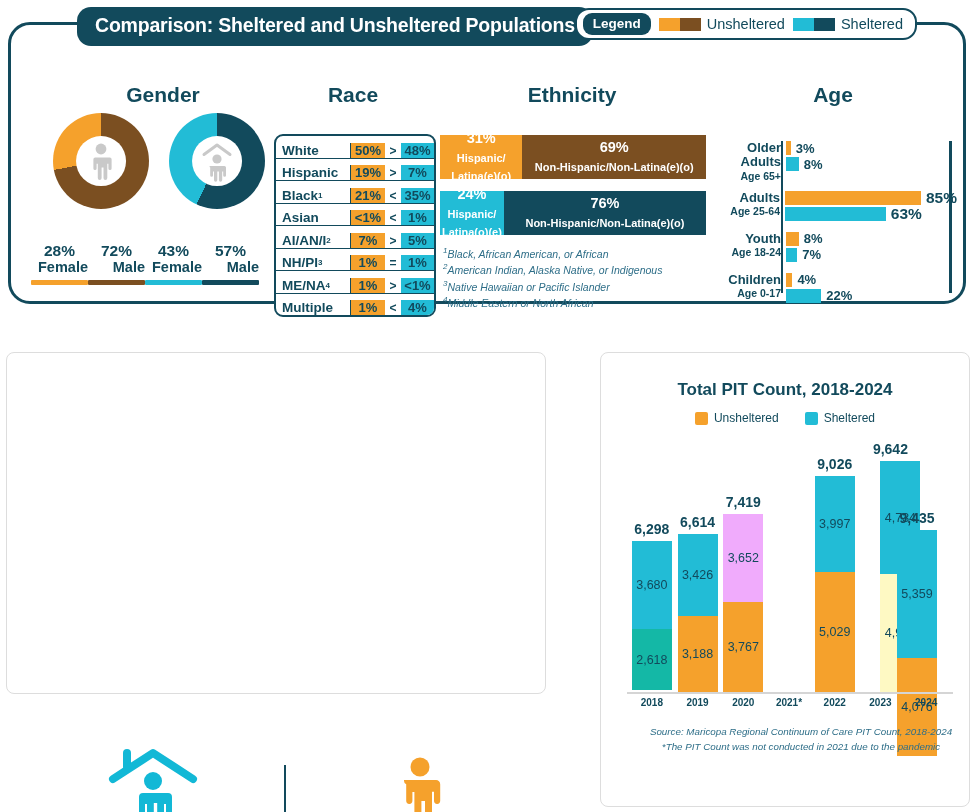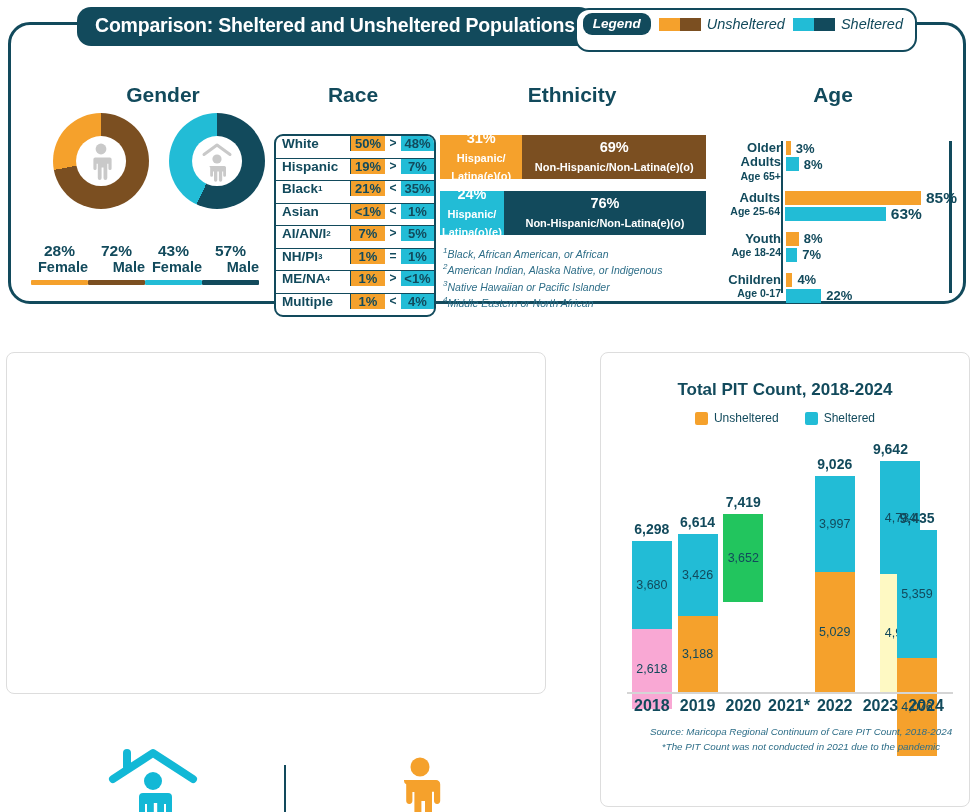--- a/index.html
+++ b/index.html
@@ -22,22 +22,21 @@
     position:absolute;left:66px;top:-18px;
     background:#124a5c;color:#fff;border-radius:14px;
     padding:7px 18px 9px 18px;
     font-size:19.5px;font-weight:bold;letter-spacing:-0.2px;
     white-space:nowrap;
   }
   .legend-pill{
     position:absolute;right:46px;top:-17px;
     background:#fff;border:2.5px solid #124a5c;border-radius:14px;
     height:28px;display:flex;align-items:center;gap:8px;
-    padding:0 12px 12px 6px;
-    font-style:italic;
+    padding:0 12px 0 6px;
   }
   .legend-label{
     background:#124a5c;color:#fff;border-radius:9px;
     font-size:13.5px;font-weight:bold;padding:3px 10px 4px 10px;
   }
   .legend-item{display:flex;align-items:center;gap:6px;}
   .legend-sw{display:flex;}
   .legend-sw i{display:block;width:21px;height:13px;}
   .legend-text{font-size:14.5px;color:#124a5c;}
 
@@ -58,21 +57,21 @@
   .gl .pct{font-size:15.5px;font-weight:bold;color:#124a5c;line-height:1.05;}
   .gl .nm{font-size:14.5px;font-weight:bold;color:#124a5c;line-height:1.15;text-align:right;}
   .gl .bar{height:5px;margin-top:4px;border-radius:1px;}
 
   
   .race-tbl{
     position:absolute;left:263px;top:109px;width:158px;
     border:2.5px solid #124a5c;border-radius:9px;overflow:hidden;
     background:#fff;
   }
-  .race-row{display:flex;height:21.5px;align-items:flex-start;border-bottom:1.5px solid #124a5c;}
+  .race-row{display:flex;height:21.5px;align-items:flex-end;border-bottom:1.5px solid #124a5c;}
   .race-row:last-child{border-bottom:none;}
   .rc-name{width:68px;display:flex;align-items:center;padding-left:6px;
     font-size:13.5px;font-weight:bold;color:#124a5c;border-right:1.5px solid #124a5c;}
   .rc-name sup{font-size:8px;font-weight:bold;}
   .rc-u{width:34px;background:#F5A12C;color:#124a5c;font-size:13px;font-weight:bold;
     display:flex;align-items:center;justify-content:center;}
   .rc-op{width:16px;display:flex;align-items:center;justify-content:center;
     font-size:12px;font-weight:bold;color:#124a5c;background:#fff;}
   .rc-s{flex:1;background:#22BCD6;color:#124a5c;font-size:13px;font-weight:bold;
     display:flex;align-items:center;justify-content:center;}
@@ -123,21 +122,21 @@
   .cl-tx{font-size:12px;color:#124a5c;}
   .plot{position:absolute;left:28px;top:86px;width:320px;height:253px;}
   .bar-col{position:absolute;bottom:0;width:40px;}
   .seg{width:100%;position:relative;}
   .seg span{position:absolute;left:0;right:0;top:50%;transform:translateY(-50%);
     text-align:center;font-size:12.5px;color:#124a5c;}
   .bar-total{position:absolute;left:-6px;right:-6px;text-align:center;
     font-size:14px;font-weight:bold;color:#124a5c;}
   .axis-line{position:absolute;left:26px;top:339px;width:326px;height:1.5px;background:#d5d5d5;}
   .xlabels{position:absolute;left:28px;top:344px;width:320px;height:20px;}
-  .xlab{position:absolute;width:44px;text-align:center;font-size:16px;
+  .xlab{position:absolute;width:44px;text-align:center;font-size:10px;
     font-weight:bold;color:#124a5c;}
   .src{position:absolute;left:40px;top:372px;width:320px;font-size:9.8px;
     font-style:italic;color:#2e6e88;line-height:1.5;text-align:center;}
 </style>
 </head>
 <body>
 
 <div class="page">
 
   <div class="top-panel">
@@ -387,37 +386,40 @@
           <span class="cl-sw" style="background:#22BCD6"></span>
           <span class="cl-tx">Sheltered</span>
         </div>
       </div>
     <div class="plot" id="chart-plot">
         <div class="bar-col" style="left: 2.85714px; height: 150.886px;">
           <div class="bar-total" style="top:-20px;">6,298</div>
           <div class="seg" style="height:88.16428126944616px;background:#22BCD6">
             <span>3,680</span>
           </div>
-          <div class="seg" style="height:80px;background:#f9a8d4">
+          <div class="seg" style="height:61px;background:#14b8a6">
             <span>2,618</span>
           </div>
         </div>
         <div class="bar-col" style="left: 48.5714px; height: 158.456px;">
           <div class="bar-total" style="top:-20px;">6,614</div>
           <div class="seg" style="height:82.07902924704418px;background:#22BCD6">
             <span>3,426</span>
           </div>
           <div class="seg" style="height:76.37710018668326px;background:#F5A12C">
             <span>3,188</span>
           </div>
         </div>
         <div class="bar-col" style="left: 94.2857px; height: 177.742px;">
           <div class="bar-total" style="top:-20px;">7,419</div>
-          <div class="seg" style="height:87.4934660858743px;background:#22c55e">
+          <div class="seg" style="height:87.4934660858743px;background:#f0abfc">
             <span>3,652</span>
+          </div>
+          <div class="seg" style="height:90.24859987554449px;background:#F5A12C">
+            <span>3,767</span>
           </div>
         </div>
         <div class="bar-col" style="left: 185.714px; height: 216.242px;">
           <div class="bar-total" style="top:-20px;">9,026</div>
           <div class="seg" style="height:95.75886745488488px;background:#22BCD6">
             <span>3,997</span>
           </div>
           <div class="seg" style="height:120.48319850653391px;background:#F5A12C">
             <span>5,029</span>
           </div>

